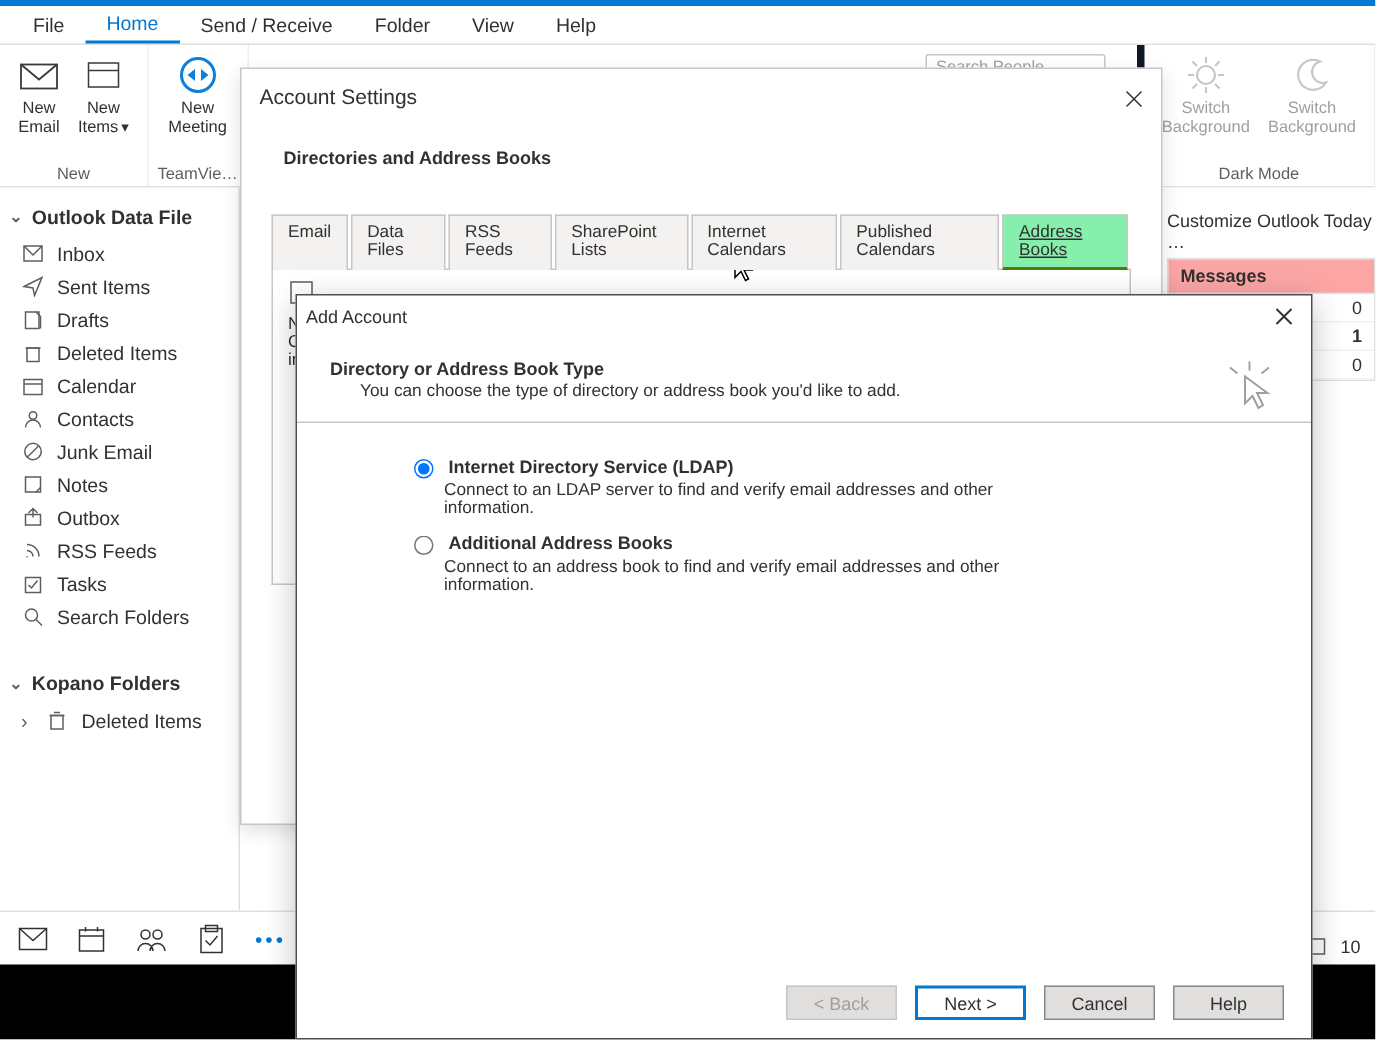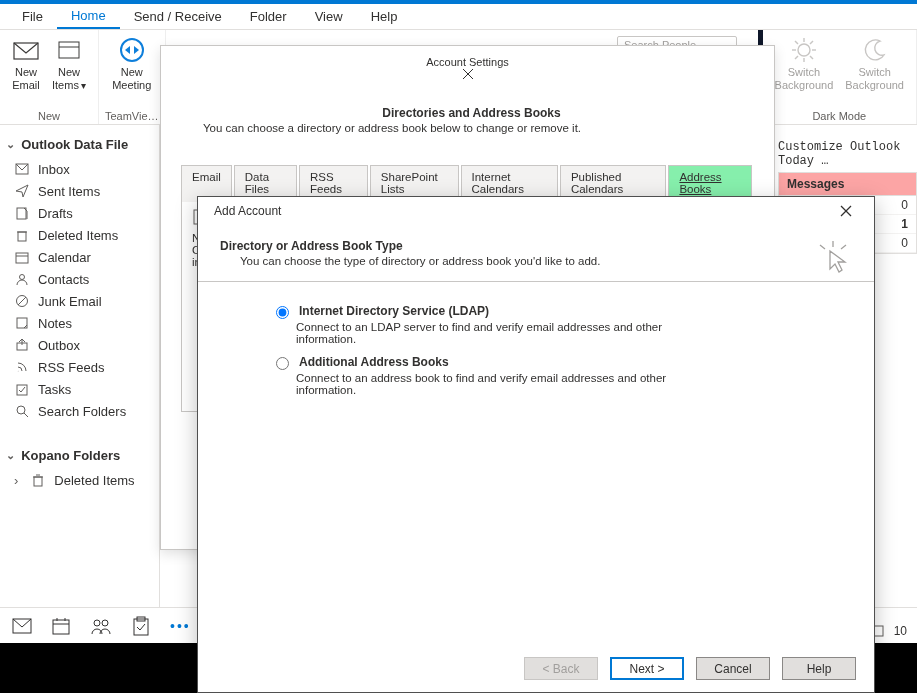--- a/index.html
+++ b/index.html
@@ -93,21 +93,20 @@
   .sidebar-icon { width:16px;height:16px;display:inline-flex;align-items:center;justify-content:center;color:#605e5c;}
   .right-panel {
     flex: 1;
     position: relative;
     background: #fff;
   }
   .customize-row {
     position:absolute;
     left: 778px; top: 140px;
     font-size:12px;
-    font-family:Liberation Mono, monospace;
   }
   .messages-area {
     position:absolute;
     left:778px; top:172px;
     right:0;
     border:1px solid #e1dfdd;
   }
   .messages-header {
     background: #fca5a5;
     font-weight: bold;
@@ -145,33 +144,31 @@
   
   .dialog1 {
     position:absolute;
     left:160px; top:45px;
     width:615px; height:505px;
     background:#fff;
     border:1px solid #c8c6c4;
     box-shadow:0 4px 12px rgba(0,0,0,.12);
   }
   .dialog1 .titlebar {
-    display:flex;align-items:center;justify-content:space-between;
+    display:flex;align-items:flex-end;justify-content:space-between;
     padding:10px 12px 6px 12px;
-    font-size:11px;
-    flex-direction:column;
+    font-size:14px;
   }
   .dialog1 .body {
     padding: 10px 20px 0 20px;
   }
   .dialog1 .heading {
     font-weight:bold;
     font-size:12px;
     margin:10px 0 2px 8px;
-    text-align:center;
   }
   .dialog1 .subtext {
     font-size:11.5px;
     margin-left: 22px;
   }
   .tabs-row {
     display:flex;
     margin-top:30px;
     border-bottom:1px solid #c8c6c4;
     font-size:11.5px;
@@ -198,21 +195,21 @@
   .dialog2 {
     position:absolute;
     left:197px; top:196px;
     width:678px; height:497px;
     background:#fff;
     border:1px solid #4f4f4f;
     box-shadow: 0 6px 20px rgba(0,0,0,.25);
   }
   .dialog2 .titlebar {
     display:flex;align-items:center;justify-content:space-between;
-    padding:6px 16px;
+    padding:6px 6px;
     font-size:12px;
   }
   .dialog2 .close-x { cursor:default;font-size:14px;padding:2px 6px;}
   .dialog2 .content {
     padding: 6px 22px 0 22px;
     height: calc(100% - 30px - 50px);
     overflow:hidden;
     position:relative;
   }
   .dialog2 .hdr {
@@ -537,21 +534,20 @@
     <span>Account Settings</span>
     <span>
       <svg width="12" height="12">
           <line x1="1" y1="1" x2="11" y2="11" stroke="#323130"></line>
           <line x1="11" y1="1" x2="1" y2="11" stroke="#323130"></line>
         </svg>
     </span>
   </div>
   <div class="body">
     <div class="heading">Directories and Address Books</div>
-    <div class="subtext">You can choose a directory or address book below to change or remove it.</div>
     <div class="cursor-arrow">
       <svg width="16" height="20">
           <path d="M1 1 L1 15 L5 11 L8 17 L10 16 L7 10 L12 10 Z" fill="#fff" stroke="#000"></path>
         </svg>
     </div>
     <div class="tabs-row" id="tabs-row">
         <div class="tab">Email</div>
         <div class="tab">Data Files</div>
         <div class="tab">RSS Feeds</div>
         <div class="tab">SharePoint Lists</div>

